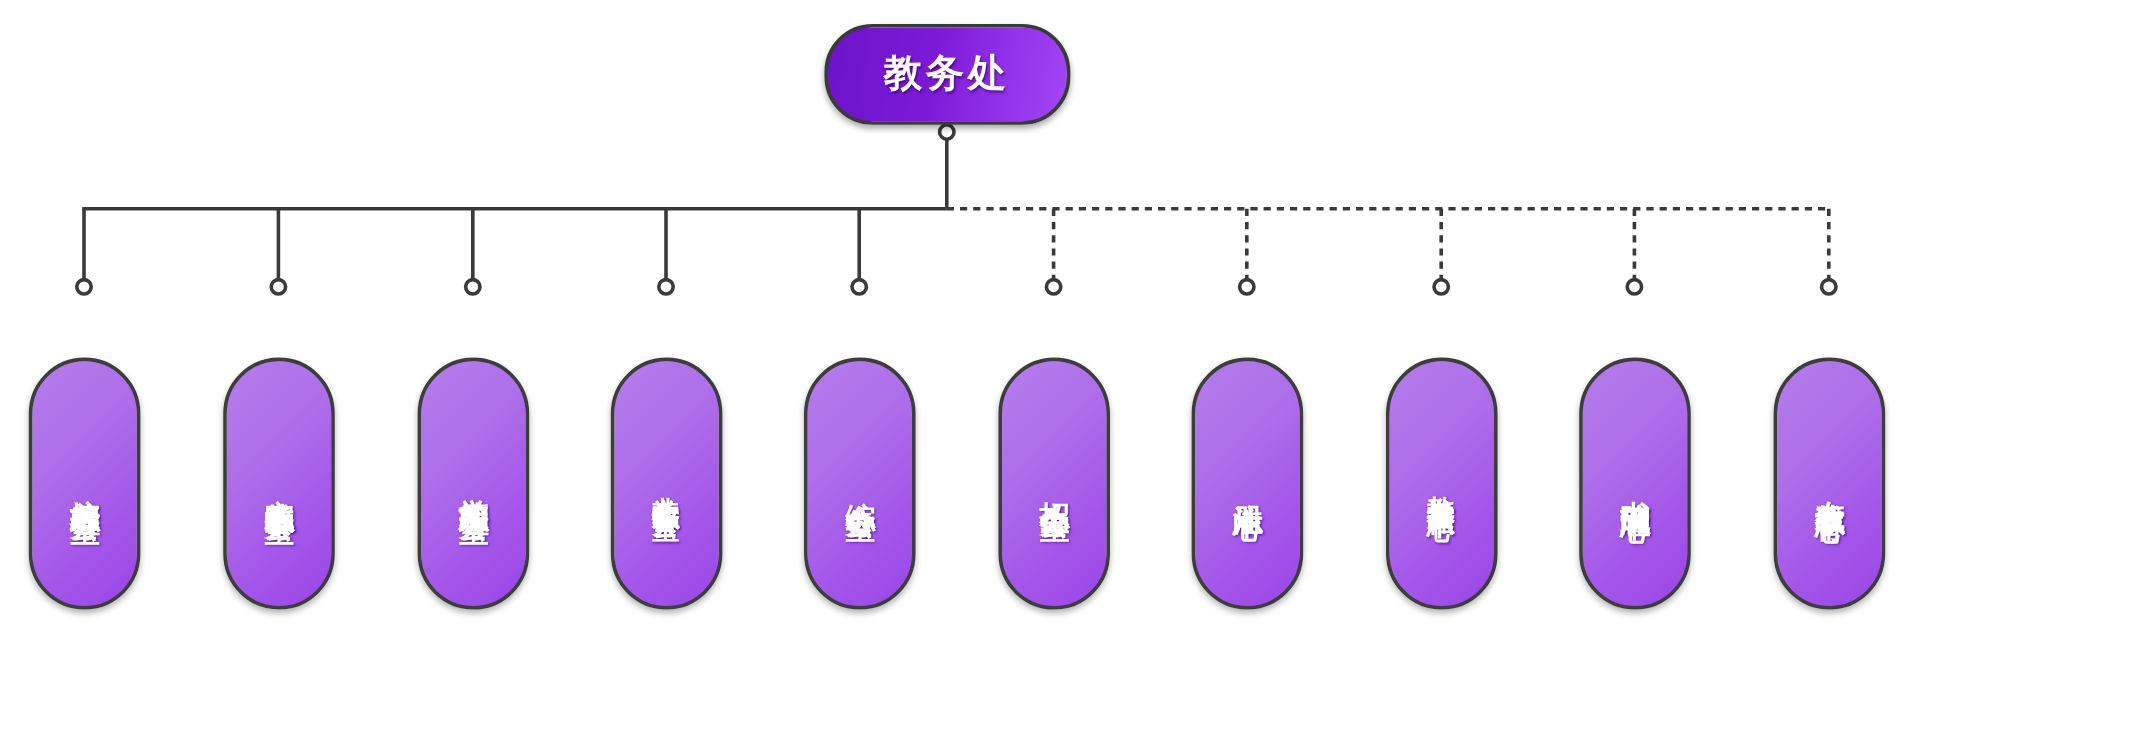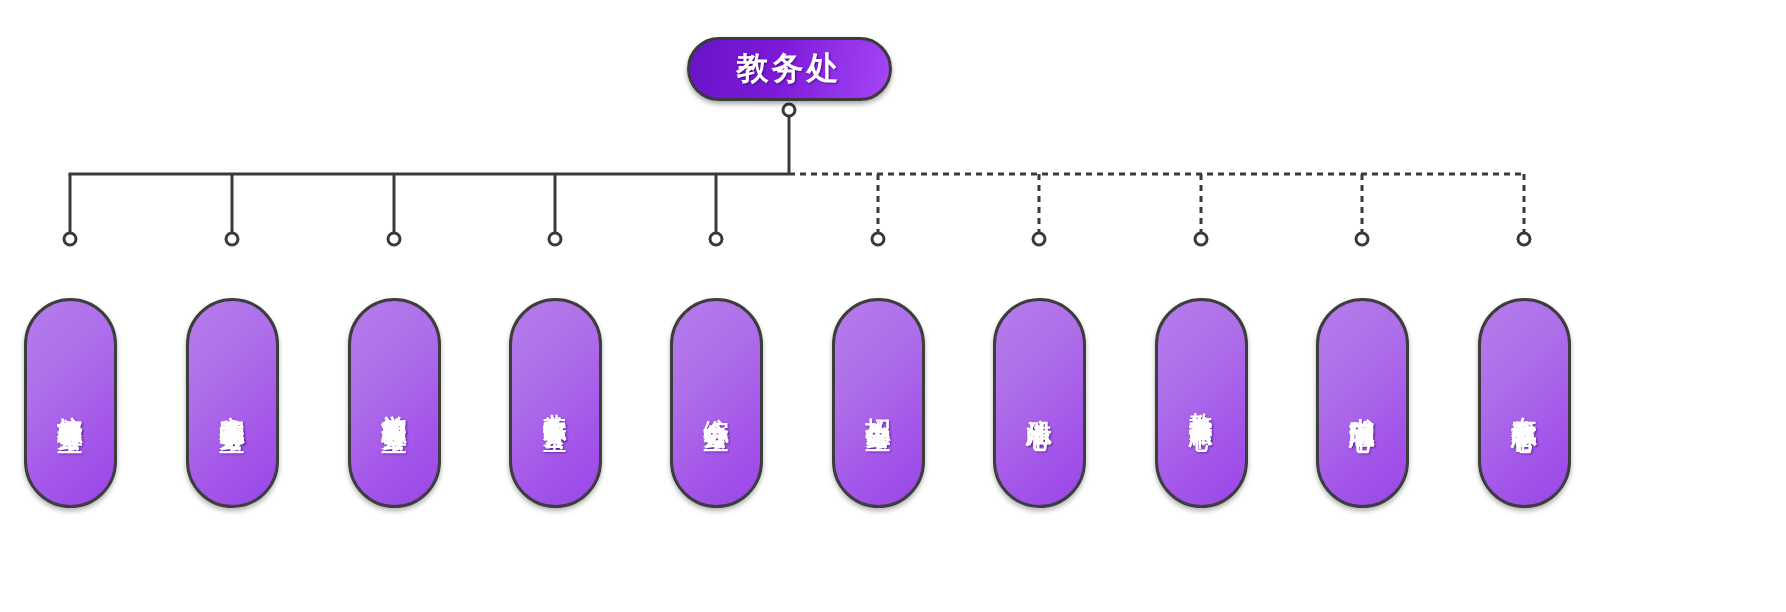--- a/index.html
+++ b/index.html
@@ -96,21 +96,21 @@
       <line x1="1039" y1="174" x2="1039" y2="233" stroke="#3a3a3a" stroke-width="3" stroke-linecap="butt" stroke-dasharray="6 5"></line>
       <circle cx="1039" cy="239" r="6" fill="#ffffff" stroke="#3a3a3a" stroke-width="3"></circle>
       <line x1="1201" y1="174" x2="1201" y2="233" stroke="#3a3a3a" stroke-width="3" stroke-linecap="butt" stroke-dasharray="6 5"></line>
       <circle cx="1201" cy="239" r="6" fill="#ffffff" stroke="#3a3a3a" stroke-width="3"></circle>
       <line x1="1362" y1="174" x2="1362" y2="233" stroke="#3a3a3a" stroke-width="3" stroke-linecap="butt" stroke-dasharray="6 5"></line>
       <circle cx="1362" cy="239" r="6" fill="#ffffff" stroke="#3a3a3a" stroke-width="3"></circle>
       <line x1="1524" y1="174" x2="1524" y2="233" stroke="#3a3a3a" stroke-width="3" stroke-linecap="butt" stroke-dasharray="6 5"></line>
       <circle cx="1524" cy="239" r="6" fill="#ffffff" stroke="#3a3a3a" stroke-width="3"></circle>
     </svg>
 
-  <div id="root-node" class="root-node" style="left: 686.5px; top: 37px; width: 205px; height: 64px;">
+  <div id="root-node" class="root-node" style="left: 686.5px; top: 20px; width: 205px; height: 84px;">
     <span class="root-label">教务处</span>
   </div>
 
   <div id="children-layer">
       <div class="child-node" style="left: 23.5px; top: 298px; width: 93px; height: 210px;">
         <span class="child-label">培养管理办公室</span>
       </div>
       <div class="child-node" style="left: 185.5px; top: 298px; width: 93px; height: 210px;">
         <span class="child-label">实践教学办公室</span>
       </div>

